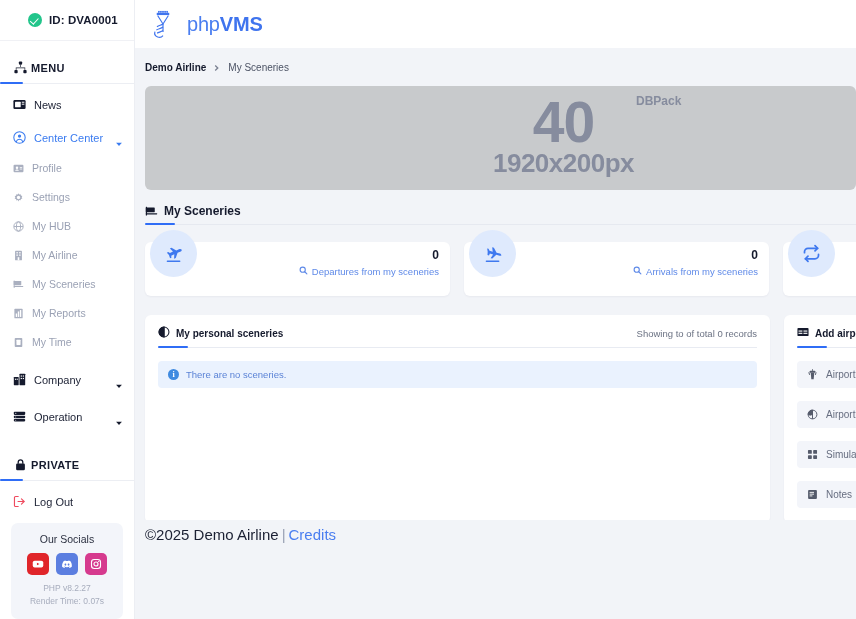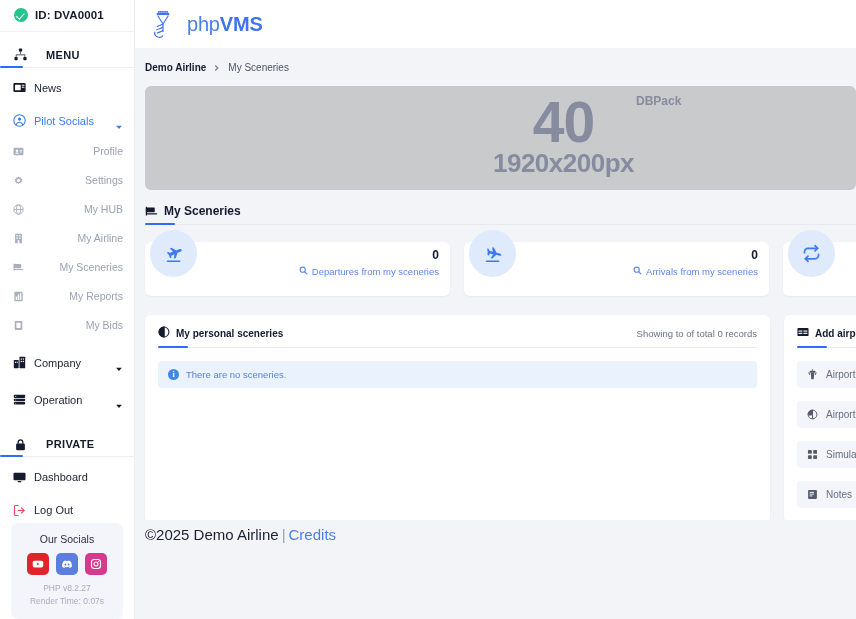--- a/index.html
+++ b/index.html
@@ -13,36 +13,36 @@
 
   
   .sidebar {
     width: 135px; height: 619px; background: #ffffff;
     display: flex; flex-direction: column;
     position: relative; flex: 0 0 135px;
     border-right: 1px solid #eceef3;
   }
   .sb-id {
     height: 41px; display: flex; align-items: center;
-    gap: 7px; padding-left: 14px;
+    gap: 7px; padding-left: 28px;
     border-bottom: 1px solid #f0f1f5;
   }
   .check-circle {
     width: 14px; height: 14px; border-radius: 50%;
     background: #22c58b; position: relative; flex: 0 0 14px;
   }
   .check-circle::after {
     content: ""; position: absolute; left: 4px; top: 3px;
     width: 3.5px; height: 6.5px; border: solid #fff;
     border-width: 0 1.6px 1.6px 0; transform: rotate(42deg);
   }
   .sb-id-text { font-size: 11.5px; font-weight: bold; color: #151a2d; letter-spacing: .1px; }
 
   .sb-section {
-    display: flex; align-items: center; gap: 19px;
+    display: flex; align-items: center; gap: 4px;
     padding: 0 14px; height: 31px; margin-top: 11px;
     position: relative;
   }
   .sb-section-label {
     font-size: 11px; font-weight: bold; color: #151a2d; letter-spacing: .35px;
   }
   .sb-section-rule {
     height: 1px; background: #eceef3; width: 135px; position: relative;
   }
   .sb-section-rule::before {
@@ -50,21 +50,21 @@
     width: 23px; height: 2px; background: #2f6df6; border-radius: 1px;
   }
 
   .sb-item {
     display: flex; align-items: center; gap: 8px;
     padding: 0 11px 0 13px; height: 25px; margin-top: 8px;
     cursor: pointer; position: relative;
   }
   .sb-item-label { font-size: 11px; color: #1b2033; flex: 1; white-space: nowrap; }
   .sb-item.active .sb-item-label { color: #3a7bf0; }
-  .sb-item.sub { height: 22px; margin-top: 7px; text-align: right; }
+  .sb-item.sub { height: 22px; margin-top: 7px; }
   .sb-item.sub .sb-item-label { color: #9aa1b4; font-size: 10.5px; }
   .sb-item.logout .sb-item-label { color: #1b2033; }
 
   .sb-ico { width: 13px; height: 13px; flex: 0 0 13px; display: flex; align-items: center; justify-content: center; }
   .sb-ico svg { display: block; }
   .sb-ico.sub { width: 11px; height: 11px; flex: 0 0 11px; }
   .caret { width: 8px; height: 8px; flex: 0 0 8px; }
 
   .sb-spacer { flex: 1; }
 
@@ -228,21 +228,21 @@
 
 
       <div class="sb-item active">
         <span class="sb-ico">
           <svg width="13" height="13" viewBox="0 0 16 16" fill="none" stroke="#3a7bf0" stroke-width="1.3">
             <circle cx="8" cy="8" r="7"></circle>
             <circle cx="8" cy="6.2" r="2" fill="#3a7bf0" stroke="none"></circle>
             <path d="M3.9 13.2c.7-2 2.2-3 4.1-3s3.4 1 4.1 3" stroke-linecap="round"></path>
           </svg>
         </span>
-        <span class="sb-item-label">Pilot Socials</span>
+        <span class="sb-item-label">Center Center</span>
         <span class="caret">
           <svg width="8" height="8" viewBox="0 0 10 10" fill="#3a7bf0">
               <path d="M5 7.4 1.4 3.3h7.2z"></path>
             </svg>
         </span>
       </div>
 
       <div class="sb-item sub">
         <span class="sb-ico sub">
           <svg width="11" height="11" viewBox="0 0 16 16" fill="#aab0c0">
@@ -314,21 +314,21 @@
         <span class="sb-item-label">My Reports</span>
       </div>
 
       <div class="sb-item sub">
         <span class="sb-ico sub">
           <svg width="11" height="11" viewBox="0 0 16 16" fill="#aab0c0">
             <rect x="2.5" y="1.5" width="11" height="13" rx="1.2"></rect>
             <rect x="5" y="4" width="6" height="7.5" rx=".6" fill="#fff"></rect>
           </svg>
         </span>
-        <span class="sb-item-label">My Bids</span>
+        <span class="sb-item-label">My Time</span>
       </div>
 
       <div class="sb-item" style="margin-top:14px">
         <span class="sb-ico">
           <svg width="13" height="13" viewBox="0 0 16 16" fill="#151a2d">
             <rect x="1" y="5" width="6" height="10" rx=".6"></rect>
             <rect x="8" y="1" width="7" height="14" rx=".6"></rect>
             <rect x="2.4" y="7" width="1.4" height="1.4" fill="#fff"></rect>
             <rect x="4.5" y="7" width="1.4" height="1.4" fill="#fff"></rect>
             <rect x="9.5" y="3" width="1.5" height="1.5" fill="#fff"></rect>
@@ -370,29 +370,20 @@
         <svg width="13" height="13" viewBox="0 0 16 16" fill="#151a2d">
           <path d="M4.4 7V5a3.6 3.6 0 017.2 0v2h-1.6V5a2 2 0 10-4 0v2z"></path>
           <rect x="2.6" y="6.7" width="10.8" height="8.3" rx="1.6"></rect>
         </svg>
       </span>
       <span class="sb-section-label">PRIVATE</span>
     </div>
     <div class="sb-section-rule"></div>
 
     <div>
-      <div class="sb-item">
-        <span class="sb-ico">
-          <svg width="13" height="13" viewBox="0 0 16 16" fill="#151a2d">
-            <rect x="0.6" y="2" width="14.8" height="9.5" rx="1.3"></rect>
-            <rect x="5.6" y="12.2" width="4.8" height="1.6" rx=".6"></rect>
-          </svg>
-        </span>
-        <span class="sb-item-label">Dashboard</span>
-      </div>
       <div class="sb-item logout">
         <span class="sb-ico">
           <svg width="13" height="13" viewBox="0 0 16 16" fill="none" stroke="#ef4a5e" stroke-width="1.4" stroke-linecap="round">
             <path d="M6.4 1.8H3.2a1.4 1.4 0 00-1.4 1.4v9.6a1.4 1.4 0 001.4 1.4h3.2"></path>
             <path d="M10.4 11.2 13.8 8l-3.4-3.2M13.4 8H6.2"></path>
           </svg>
         </span>
         <span class="sb-item-label">Log Out</span>
       </div>
     </div>

